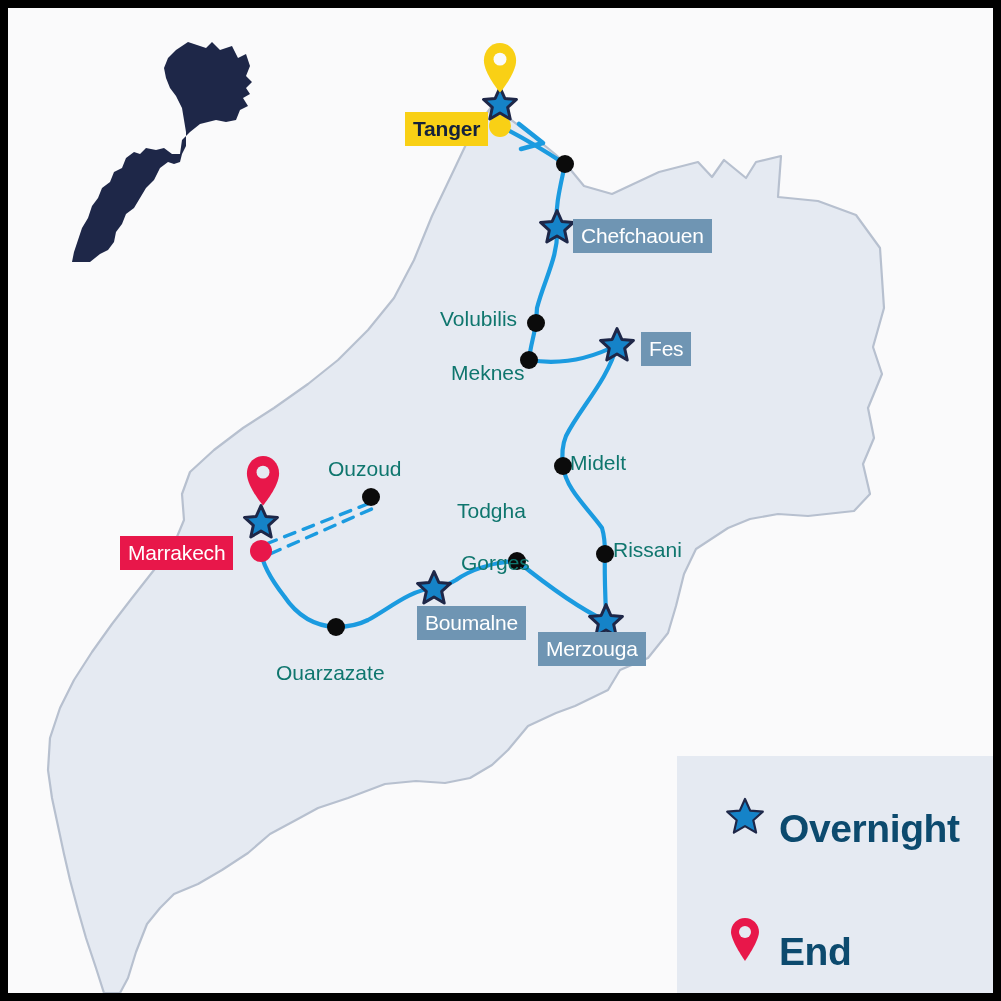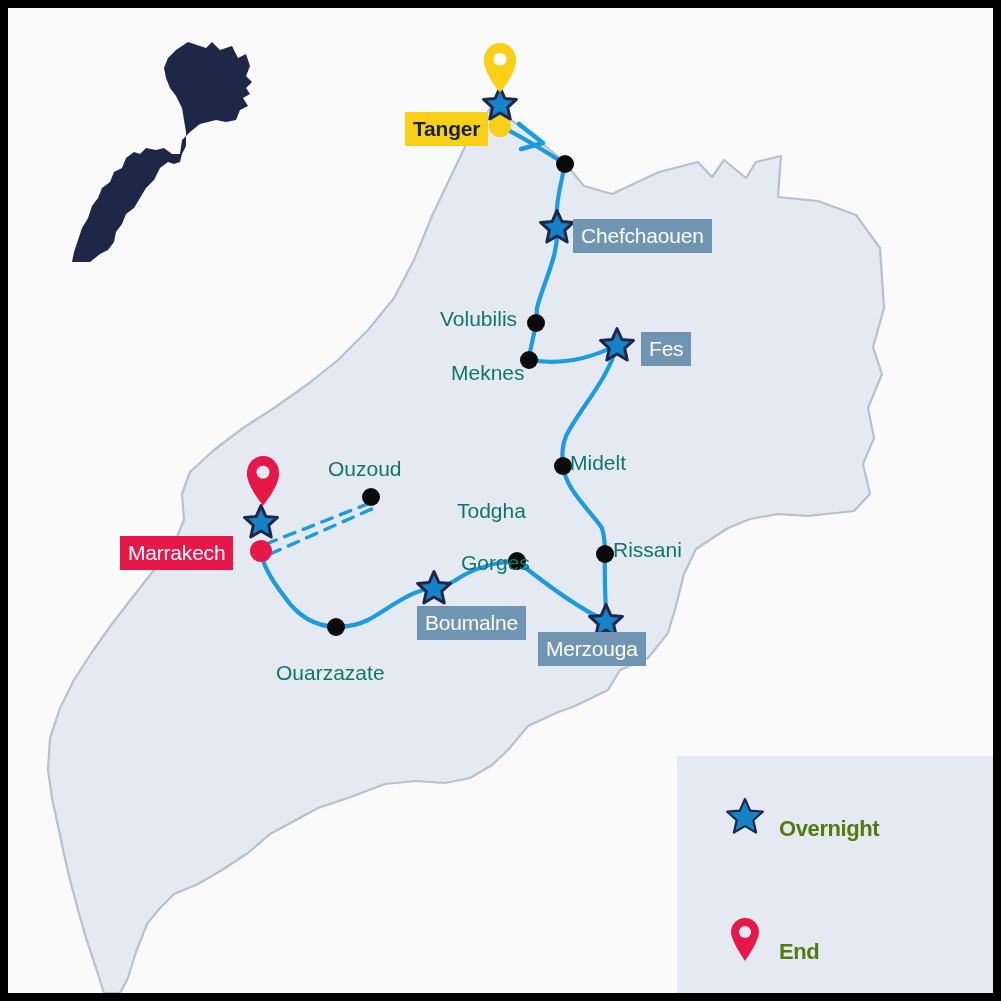--- a/index.html
+++ b/index.html
@@ -76,22 +76,22 @@
   }
   .leg-row .leg-ico {
     width: 52px;
     display: flex;
     justify-content: center;
     align-items: center;
   }
   .leg-row .leg-txt {
     font-family: "Liberation Sans", sans-serif;
     font-weight: bold;
-    font-size: 22px;
-    color: #4d7c0f;
+    font-size: 39px;
+    color: #0c4a6e;
     letter-spacing: -0.4px;
     margin-left: 8px;
     margin-top: 24px;
   }
   #leg-r0 { left: 42px; top: 38px; }
   #leg-r1 { left: 42px; top: 101px; }
   #leg-r2 { left: 42px; top: 161px; }
 
   
   #brand {

